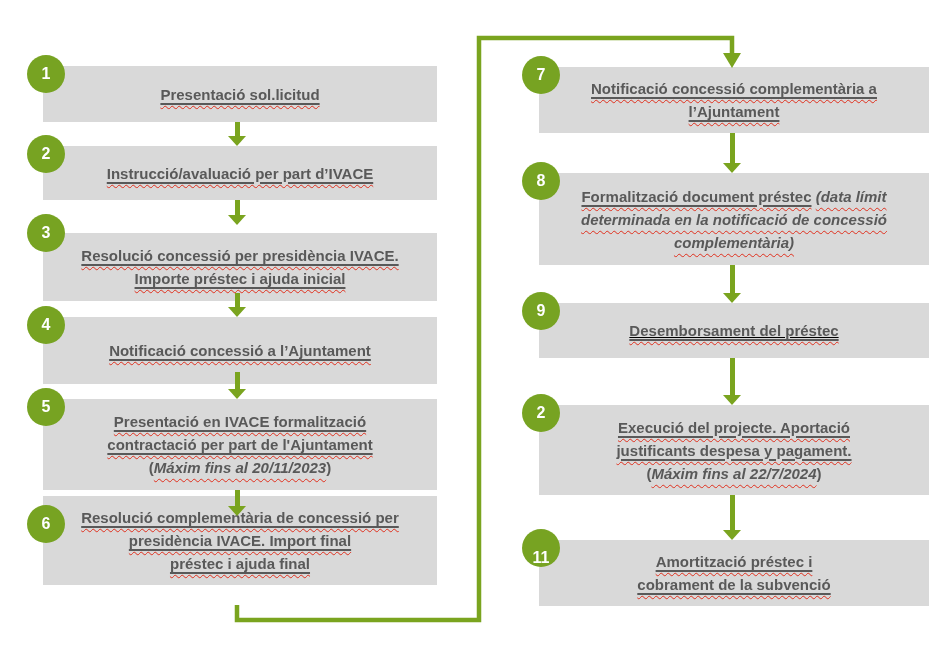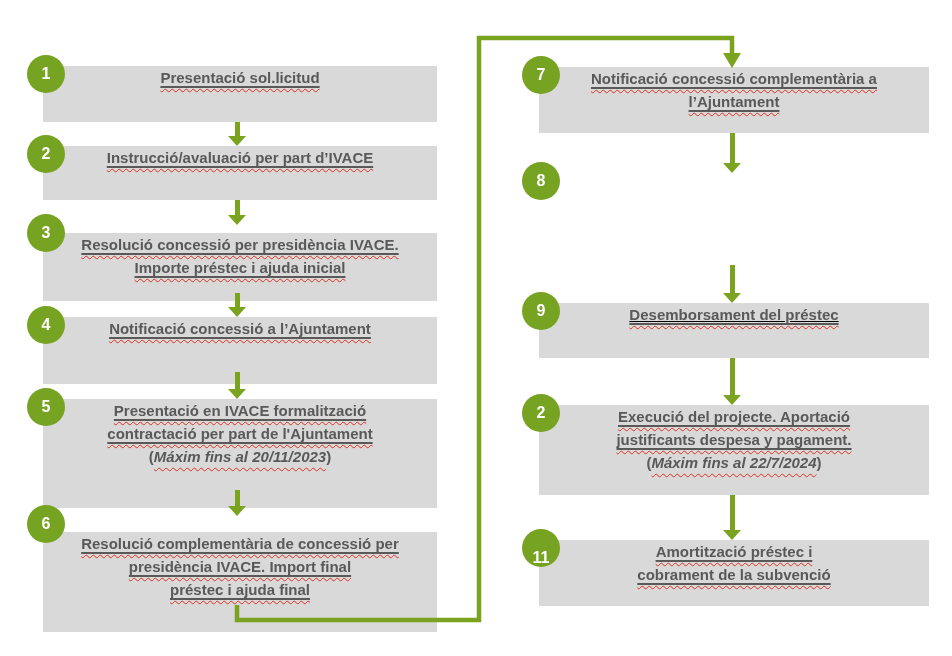--- a/index.html
+++ b/index.html
@@ -8,21 +8,21 @@
     position: relative;
     width: 952px;
     height: 656px;
     background: #ffffff;
     overflow: hidden;
   }
   .box {
     position: absolute;
     background: #d9d9d9;
     display: flex;
-    align-items: flex-start;
+    align-items: center;
     justify-content: center;
   }
   .box.col-left  { left: 43px;  width: 394px; }
   .box.col-right { left: 539px; width: 390px; }
   .txt {
     white-space: pre-line;
     text-align: center;
     color: #595959;
     font-size: 15px;
     line-height: 23px;
@@ -117,37 +117,42 @@
 
   <div class="box col-left" style="top:225px;height:68px;margin-top:8px;">
       <div class="txt"><span class="seg"><span class="wavy">Resolució concessió per presidència IVACE.
 Importe préstec i ajuda inicial</span></span><span class="plain"></span><span class="seg-italic"><span class="wavy"></span></span><span class="plain"></span></div>
     </div>
 
   <div class="box col-left" style="top:317px;height:67px;">
       <div class="txt"><span class="seg"><span class="wavy">Notificació concessió a l’Ajuntament</span></span><span class="plain"></span><span class="seg-italic"><span class="wavy"></span></span><span class="plain"></span></div>
     </div>
 
-  <div class="box col-left" style="top:399px;height:109px;">
+  <div class="box col-left" style="top:399px;height:91px;">
       <div class="txt"><span class="seg"><span class="wavy">Presentació en IVACE formalització
 contractació per part de l'Ajuntament</span></span><span class="plain">
 (</span><span class="seg-italic"><span class="wavy">Máxim fins al 20/11/2023</span></span><span class="plain">)</span></div>
     </div>
 
-  <div class="box col-left" style="top:532px;height:100px;">
+  <div class="box col-left" style="top:496px;height:89px;">
       <div class="txt"><span class="seg"><span class="wavy">Resolució complementària de concessió per
 presidència IVACE. Import final
 préstec i ajuda final</span></span><span class="plain"></span><span class="seg-italic"><span class="wavy"></span></span><span class="plain"></span></div>
     </div>
 
   <div class="box col-right" style="top:67px;height:66px;">
       <div class="txt"><span class="seg"><span class="wavy">Notificació concessió complementària a
 l’Ajuntament</span></span><span class="plain"></span><span class="seg-italic"><span class="wavy"></span></span><span class="plain"></span></div>
     </div>
 
+  <div class="box col-right" style="top:173px;height:92px;">
+      <div class="txt"><span class="seg"><span class="wavy">Formalització document préstec</span></span><span class="plain"> </span><span class="seg-italic"><span class="wavy">(data límit
+determinada en la notificació de concessió
+complementària)</span></span><span class="plain"></span></div>
+    </div>
 
   <div class="box col-right" style="top:303px;height:55px;text-decoration:underline;">
       <div class="txt"><span class="seg"><span class="wavy">Desemborsament del préstec</span></span><span class="plain"></span><span class="seg-italic"><span class="wavy"></span></span><span class="plain"></span></div>
     </div>
 
   <div class="box col-right" style="top:405px;height:90px;">
       <div class="txt"><span class="seg"><span class="wavy">Execució del projecte. Aportació
 justificants despesa y pagament.</span></span><span class="plain">
 (</span><span class="seg-italic"><span class="wavy">Máxim fins al 22/7/2024</span></span><span class="plain">)</span></div>
     </div>

